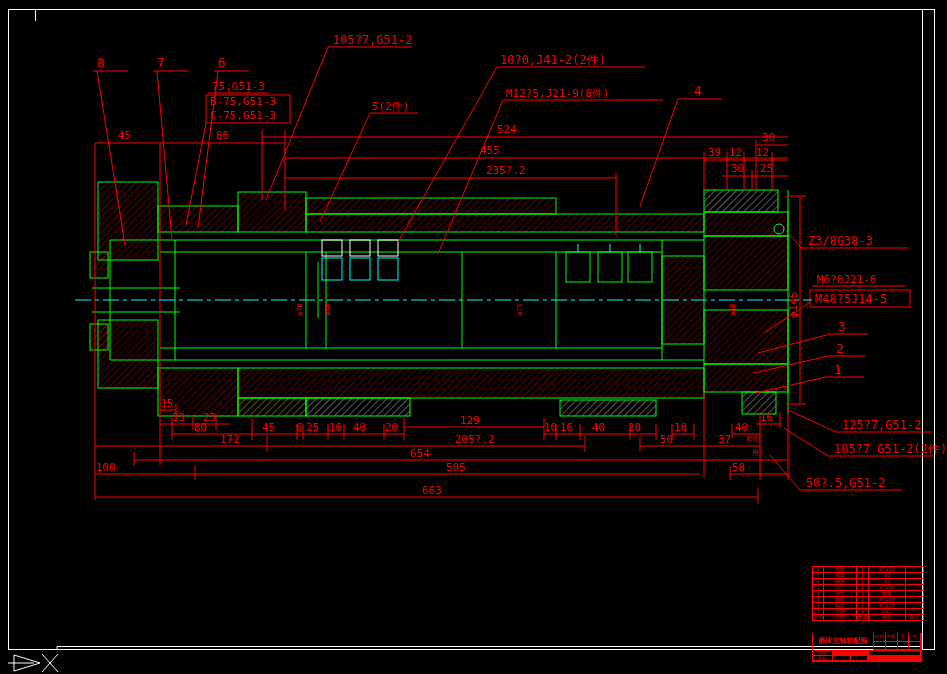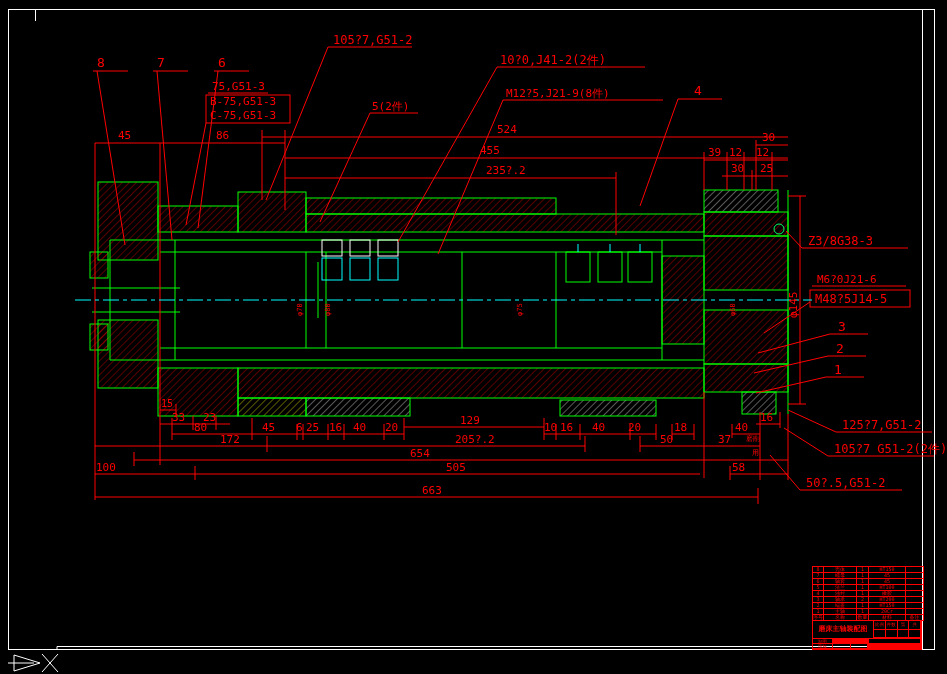--- a/index.html
+++ b/index.html
@@ -4,21 +4,21 @@
 <style>
   html,body{margin:0;padding:0;background:#2a2a2a;}
   .page{position:relative;width:947px;height:674px;background:#000;overflow:hidden;
         font-family:"DejaVu Sans Mono","Liberation Mono",monospace;}
   svg text{fill:#ff0000;font-family:"DejaVu Sans Mono","Liberation Mono",monospace;}
   .tblock{position:absolute;left:812px;top:566px;width:110px;height:84px;color:#ff0000;}
   .bom{border-collapse:collapse;width:110px;table-layout:fixed;}
   .bom td{border:1px solid #ff0000;font-size:5px;line-height:5px;height:5px;padding:0;
           text-align:center;color:#ff0000;overflow:hidden;white-space:nowrap;}
   .c-no{width:10px}.c-name{width:32px}.c-qty{width:11px}.c-mat{width:36px}.c-rem{width:17px}
-  .trow2{display:flex;height:17px;border:1px solid #ff0000;border-top:0;}
+  .trow2{display:flex;height:17px;border:1px solid #ff0000;border-top:0;margin-top:12px;}
   .ttitle{width:60px;border-right:1px solid #ff0000;font-size:7px;line-height:17px;
           text-align:center;font-weight:bold;overflow:hidden;white-space:nowrap;}
   .tinfo{flex:1;display:grid;grid-template-columns:1fr 1fr 1fr 1fr;grid-template-rows:1fr 1fr;}
   .tinfo div{border-right:1px solid #f00;border-bottom:1px solid #f00;font-size:4.5px;
              line-height:8px;text-align:center;overflow:hidden;}
   .trow3{position:relative;height:10px;border:1px solid #ff0000;border-top:0;display:grid;
          grid-template-columns:20px 18px 18px 1fr;grid-template-rows:1fr 1fr;}
   .trow3 div{border-right:1px solid #f00;border-bottom:1px solid #f00;font-size:4.5px;
              line-height:5px;text-align:center;overflow:hidden;}
   .sigfill{background:#ff0000;}

